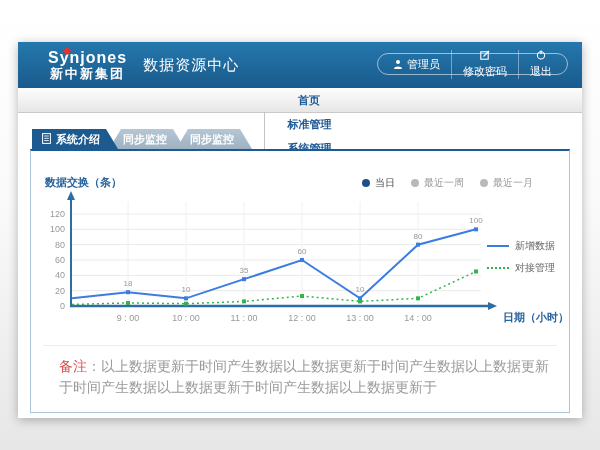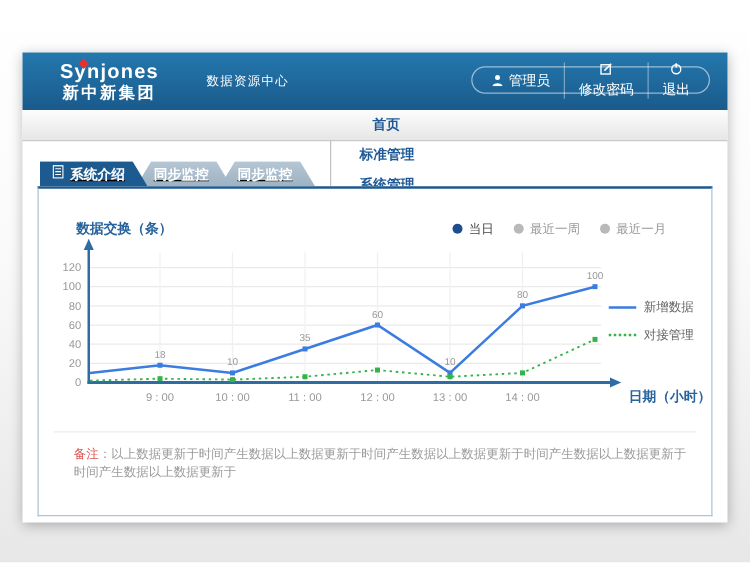--- a/index.html
+++ b/index.html
@@ -11,69 +11,69 @@
     background:#ffffff; box-shadow:0 2px 10px rgba(0,0,0,.28); }
 
   
   .topbar { height:46px; background:linear-gradient(180deg,#2478ad,#1a5a8c);
     display:flex; align-items:center; position:relative; }
   .logo { margin-left:30px; text-align:center; position:relative; line-height:1.05; }
   .logo-en { color:#fff; font-size:16px; font-weight:bold; letter-spacing:1px; }
   .logo-accent { position:absolute; left:16px; top:-2px; width:6px; height:6px;
     background:#e8312f; transform:rotate(45deg); }
   .logo-cn { color:#fff; font-size:13px; font-weight:bold; letter-spacing:2px; }
-  .app-title { color:#fff; font-size:10px; margin-left:38px; letter-spacing:1px; }
+  .app-title { color:#fff; font-size:15px; margin-left:16px; letter-spacing:1px; }
   .user-pill { position:absolute; right:14px; top:11px; height:22px;
     border:1px solid rgba(255,255,255,.55); border-radius:11px;
     display:flex; align-items:center; padding:0 4px; }
   .user-item { display:flex; align-items:center; gap:4px; color:#fff; font-size:11px;
     padding:0 11px; cursor:pointer; }
   .user-item + .user-item { border-left:1px solid rgba(255,255,255,.4);flex-direction:column; }
   .user-item svg { display:block; }
 
   
   .nav { height:25px; background:linear-gradient(180deg,#fdfdfd,#e6e6e6);
     border-bottom:1px solid #c9c9c9; display:flex; align-items:center; padding-left:18px;flex-direction:column; }
   .nav-item { color:#1f5a96; font-size:11px; font-weight:bold; padding:0 23px;
     cursor:pointer; line-height:24px; }
   .nav-item + .nav-item { border-left:1px solid #c3c3c3; }
 
   
-  .content { padding:16px 12px 0;text-decoration:underline; }
+  .content { padding:16px 12px 0; }
   .tabs { display:flex; height:20px; margin-left:2px; position:relative; z-index:2; }
   .tab { height:20px; display:flex; align-items:center; justify-content:center;
     font-size:11px; font-weight:bold; color:#fff; cursor:pointer; }
   .tab.active { background:#1c5a8f; width:86px; gap:5px; padding-right:8px;
     clip-path:polygon(0 0,calc(100% - 12px) 0,100% 100%,0 100%); z-index:3; }
   .tab.inactive { background:linear-gradient(180deg,#b6c6d4,#9db2c3); width:76px;
     clip-path:polygon(12px 0,calc(100% - 12px) 0,100% 100%,0 100%);
     margin-left:-9px; padding-right:4px; }
 
   
   .panel { position:relative; height:264px; margin-top:0;
     background:#fff; border:1px solid #aac4da; border-top:2px solid #1c5a8f; }
   .filters { position:absolute; top:25px; right:36px; display:flex; gap:16px; }
   .filter { display:flex; align-items:center; gap:5px; font-size:10px; color:#999;
     cursor:pointer; }
   .filter .dot { width:8px; height:8px; border-radius:50%; background:#b9b9b9; }
   .filter.selected { color:#444; }
   .filter.selected .dot { background:#1f4e8c; }
-  .y-axis-title { position:absolute; left:30px; top:24px; font-size:11px;
+  .y-axis-title { position:absolute; left:14px; top:24px; font-size:11px;
     font-weight:bold; color:#27639c; }
   .chart-svg { position:absolute; left:0; top:37px; }
   .legend { position:absolute; right:14px; top:88px; display:flex;
     flex-direction:column; gap:8px; }
   .legend-item { display:flex; align-items:center; gap:6px; font-size:10px;
     color:#666; cursor:pointer; }
   .swatch { width:22px; height:0; }
   .swatch.solid { border-top:2px solid #3b7ce0; }
   .swatch.dotted { border-top:2px dotted #34b34a; }
   .note-divider { position:absolute; left:12px; right:12px; top:194px;
     border-top:1px solid #ececec; }
-  .note { position:absolute; left:28px; top:205px; right:20px; font-size:10px;
+  .note { position:absolute; left:28px; top:205px; right:20px; font-size:14px;
     color:#9a9a9a; line-height:1.5; }
   .note-label { color:#d9534f; }
 </style>
 </head>
 <body>
 
 <div class="page">
   <div class="window">
 
     <header class="topbar">

